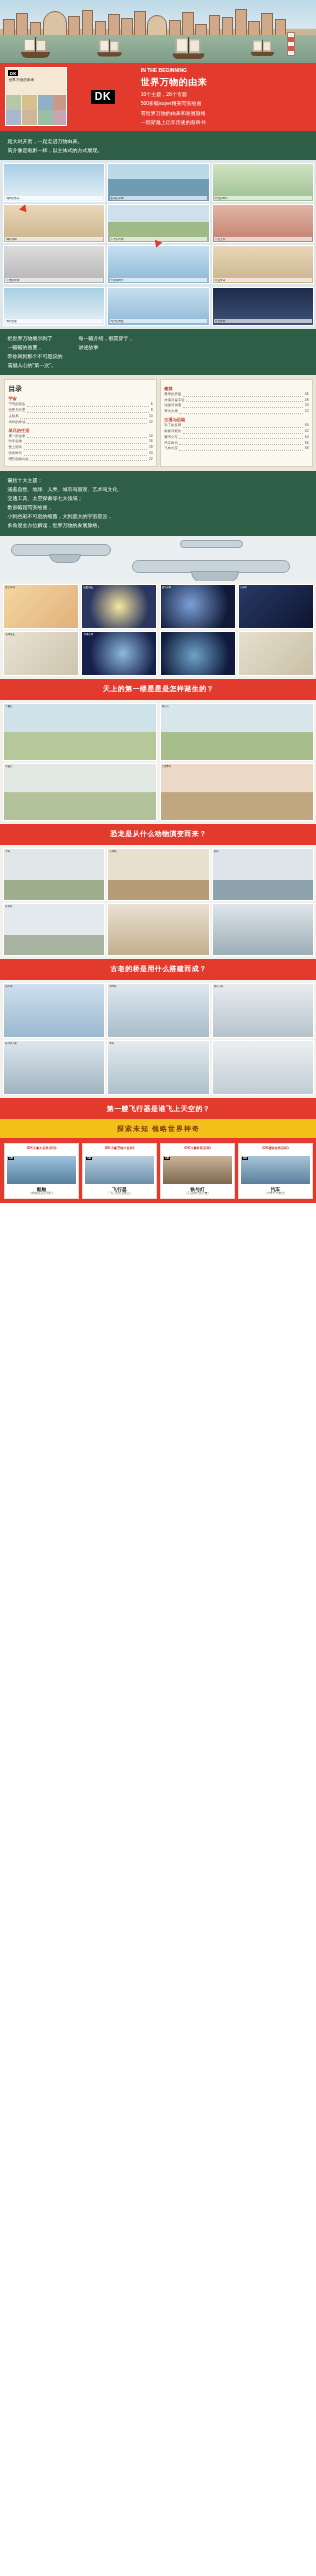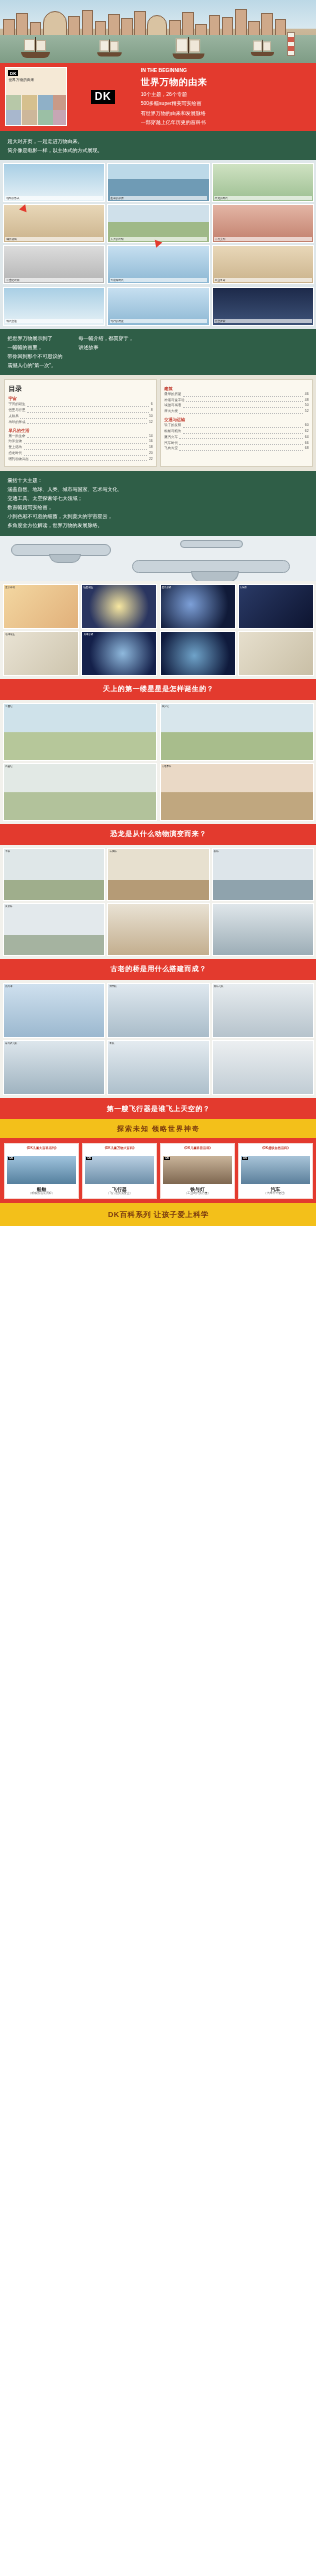--- a/index.html
+++ b/index.html
@@ -554,16 +554,15 @@
     <div class="promo-card">
       <div class="ctitle">《DK超级自然百科》</div>
       <div class="cimg" style="background:linear-gradient(180deg,#a8c4d8,#5b7f9b)">
           <span class="dk">DK</span>
         </div>
       <div class="cname">汽车</div>
       <div class="csub">（汽车百年变迁）</div>
     </div>
   </div>
 
-  <div class="footer-bar">DK百科系列 让孩子爱上科学</div>
 
 </div>
 
 
 </body></html>

